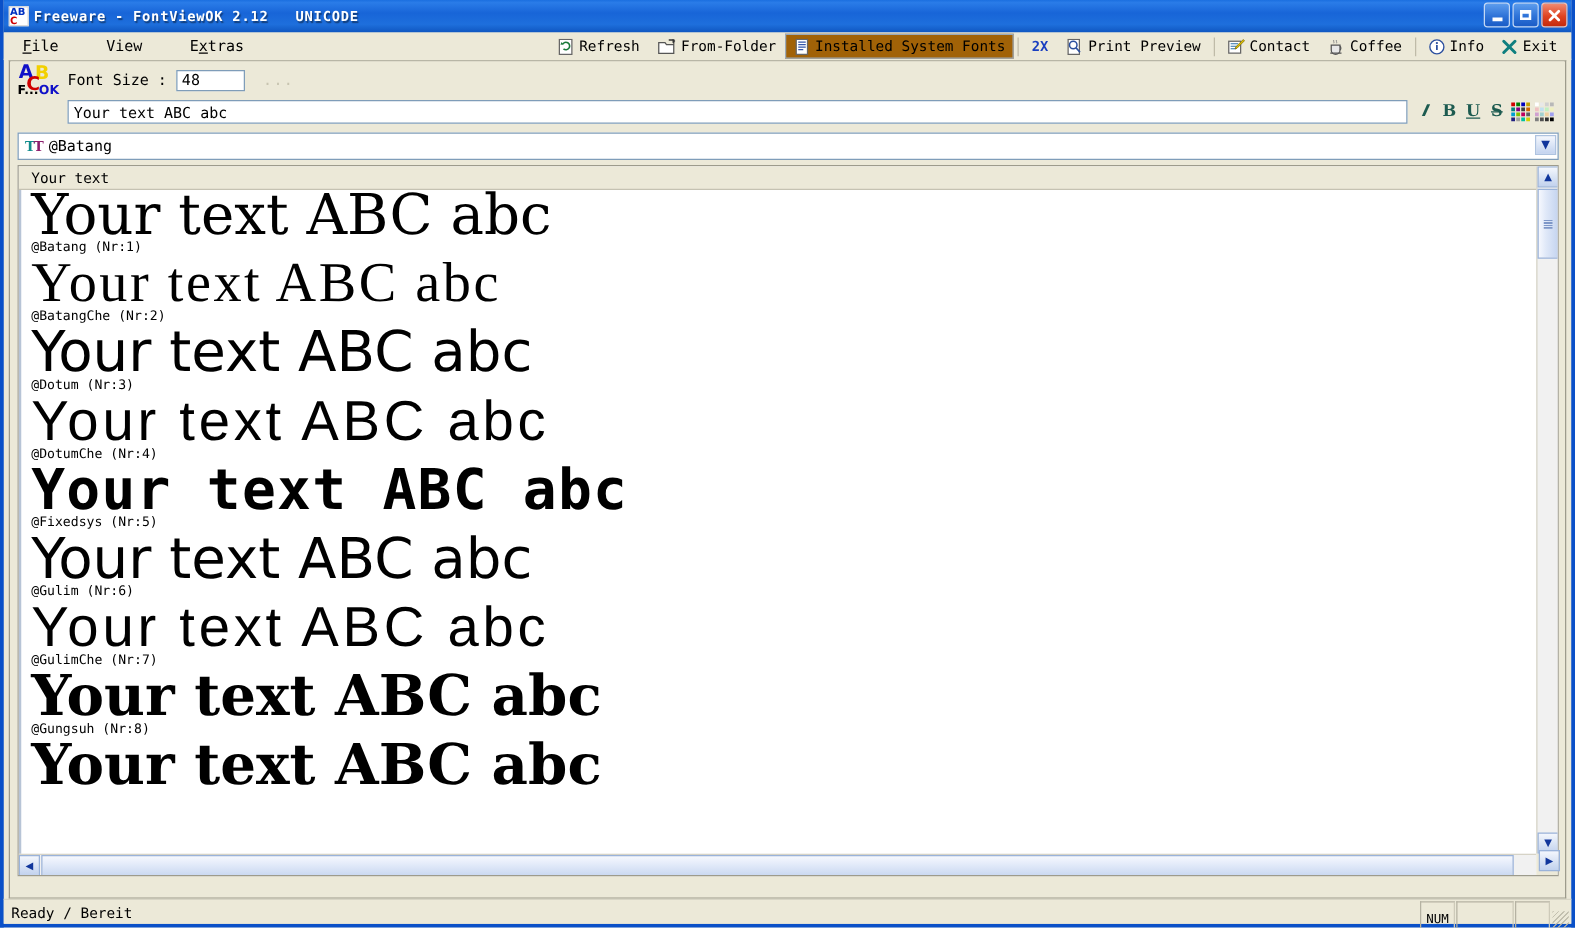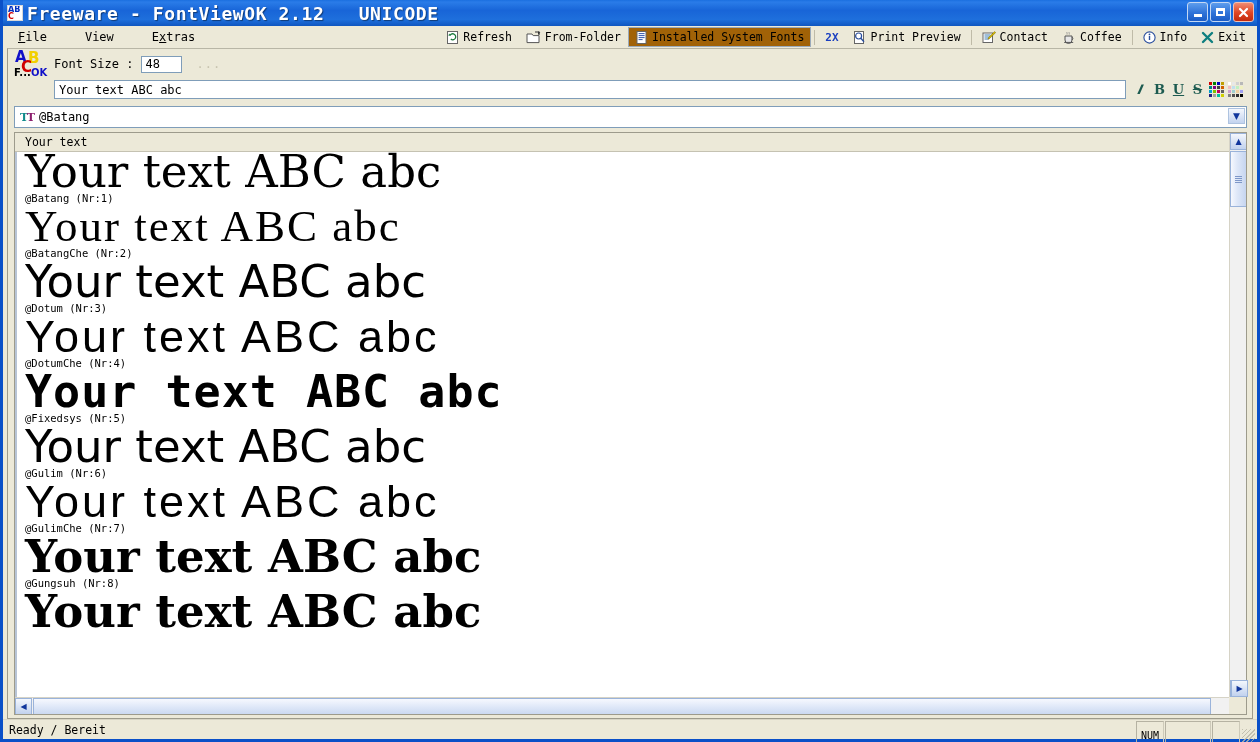--- a/index.html
+++ b/index.html
@@ -41,21 +41,21 @@
     justify-content: center;
     overflow: hidden;
     box-sizing: border-box;
   }
   .title-icon .r1 { color: #0030c0; }
   .title-icon .r2 { color: #d00000; }
   .title-text {
     color: #ffffff;
     font-family: "DejaVu Sans Mono", monospace;
     font-weight: bold;
-    font-size: 18px;
+    font-size: 11px;
     letter-spacing: 0.6px;
     text-shadow: 1px 1px 1px rgba(0,0,0,.45);
     white-space: pre;
   }
   .win-buttons {
     position: absolute; right: 3px; top: 2px;
     display: flex; gap: 2px;
   }
   .win-btn {
     width: 21px; height: 20px;
@@ -159,21 +159,21 @@
   .logo .la { position:absolute; left:1px; top:0px; font-size:15px; font-weight:bold; color:#1010c8;}
   .logo .lb { position:absolute; left:14px; top:1px; font-size:15px; font-weight:bold; color:#f2d000;}
   .logo .lc { position:absolute; left:7px; top:10px; font-size:15px; font-weight:bold; color:#d00000;}
   .logo .lf { position:absolute; left:0px; top:19px; font-size:10px; font-weight:bold; color:#000;}
   .logo .lok{ position:absolute; left:17px; top:19px; font-size:10px; font-weight:bold; color:#1010c8;}
   .fs-label {
     font-family: "DejaVu Sans Mono", monospace;
     font-size: 12px; margin-right: 8px;
   }
   .fs-input {
-    width: 41px; height: 17px;
+    width: 55px; height: 17px;
     border: 1px solid #7f9db9;
     background: #fff;
     font-family: "DejaVu Sans Mono", monospace;
     font-size: 12px;
     padding: 0 3px;
     box-sizing: border-box;
     color: #000;
   }
   .dots {
     margin-left: 14px; color: #c8c4b0;
@@ -242,21 +242,21 @@
     width: 17px; height: 16px;
     background: linear-gradient(to bottom, #f4f7fd, #dbe5f6 50%, #c3d3ef);
     border: 1px solid #aec3e0;
     box-sizing: border-box;
     display: flex; align-items: center; justify-content: center;
     color: #11369c; font-size: 9px;
     font-family: "DejaVu Sans", sans-serif;
   }
   
   .list-outer {
-    margin: 4px 5px 3px 6px;
+    margin: 4px 5px 17px 6px;
     flex: 1 1 auto;
     border: 1px solid #9d9b8c;
     background: #fff;
     display: flex; flex-direction: column;
     position: relative;
     overflow: hidden;
     box-sizing: border-box;
   }
   .list-header {
     height: 18px; flex: 0 0 18px;

